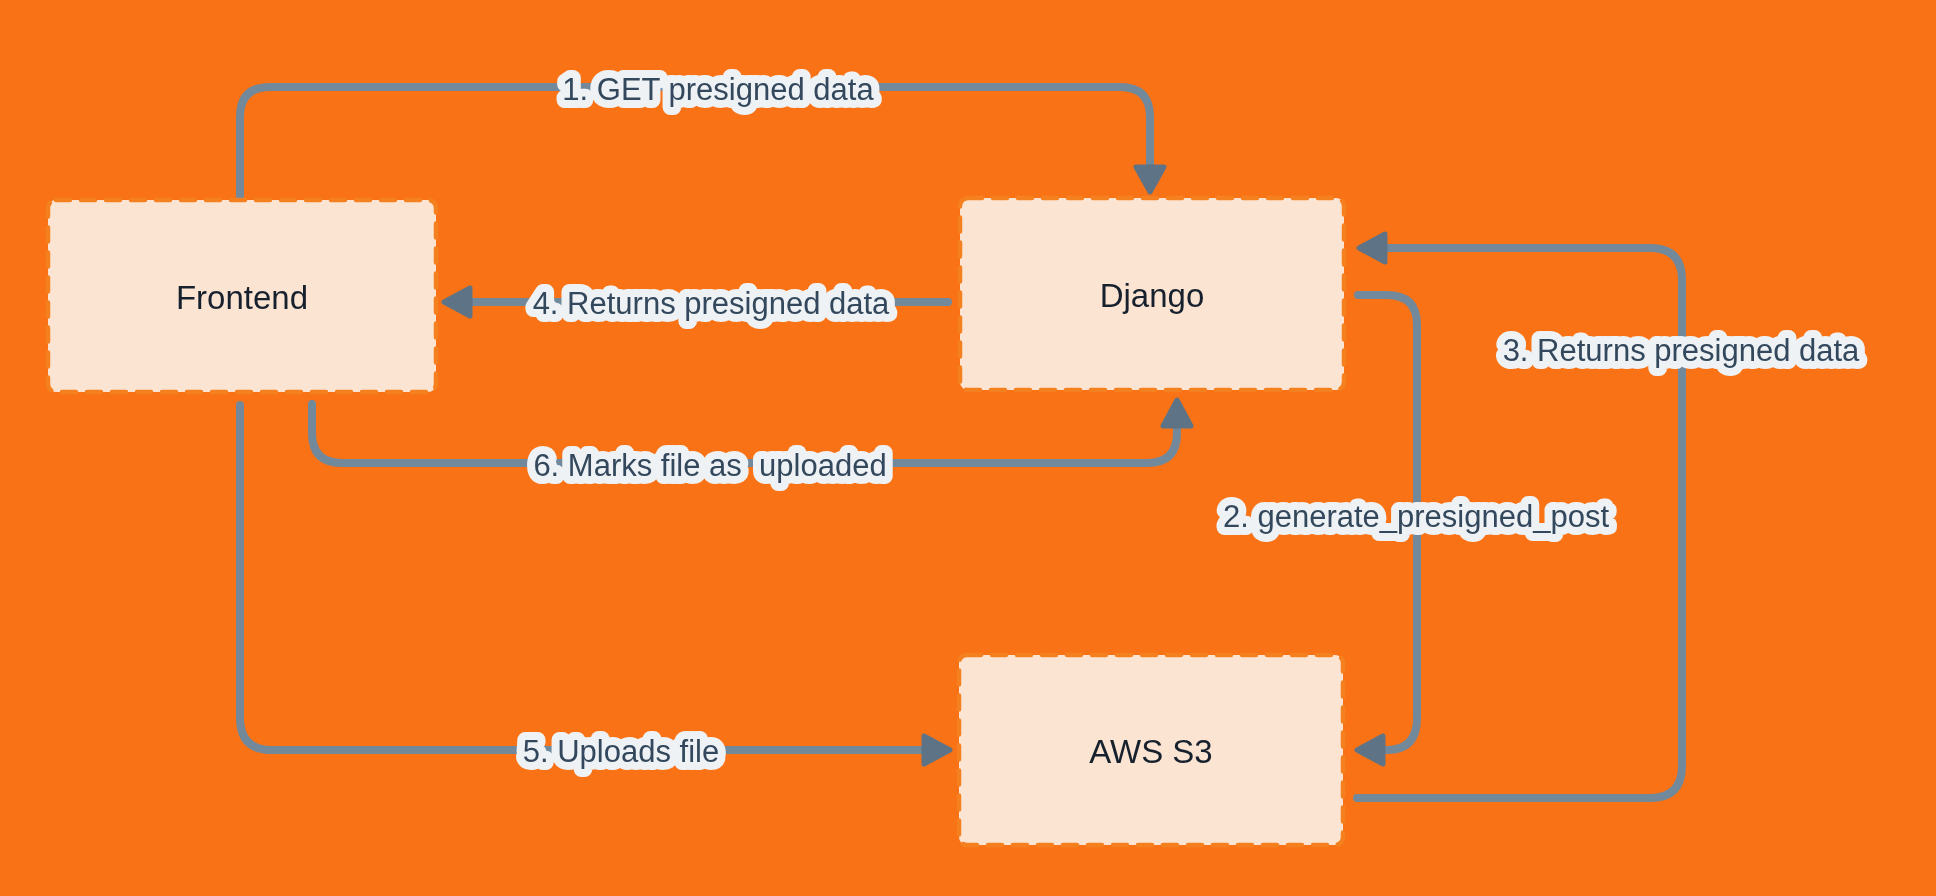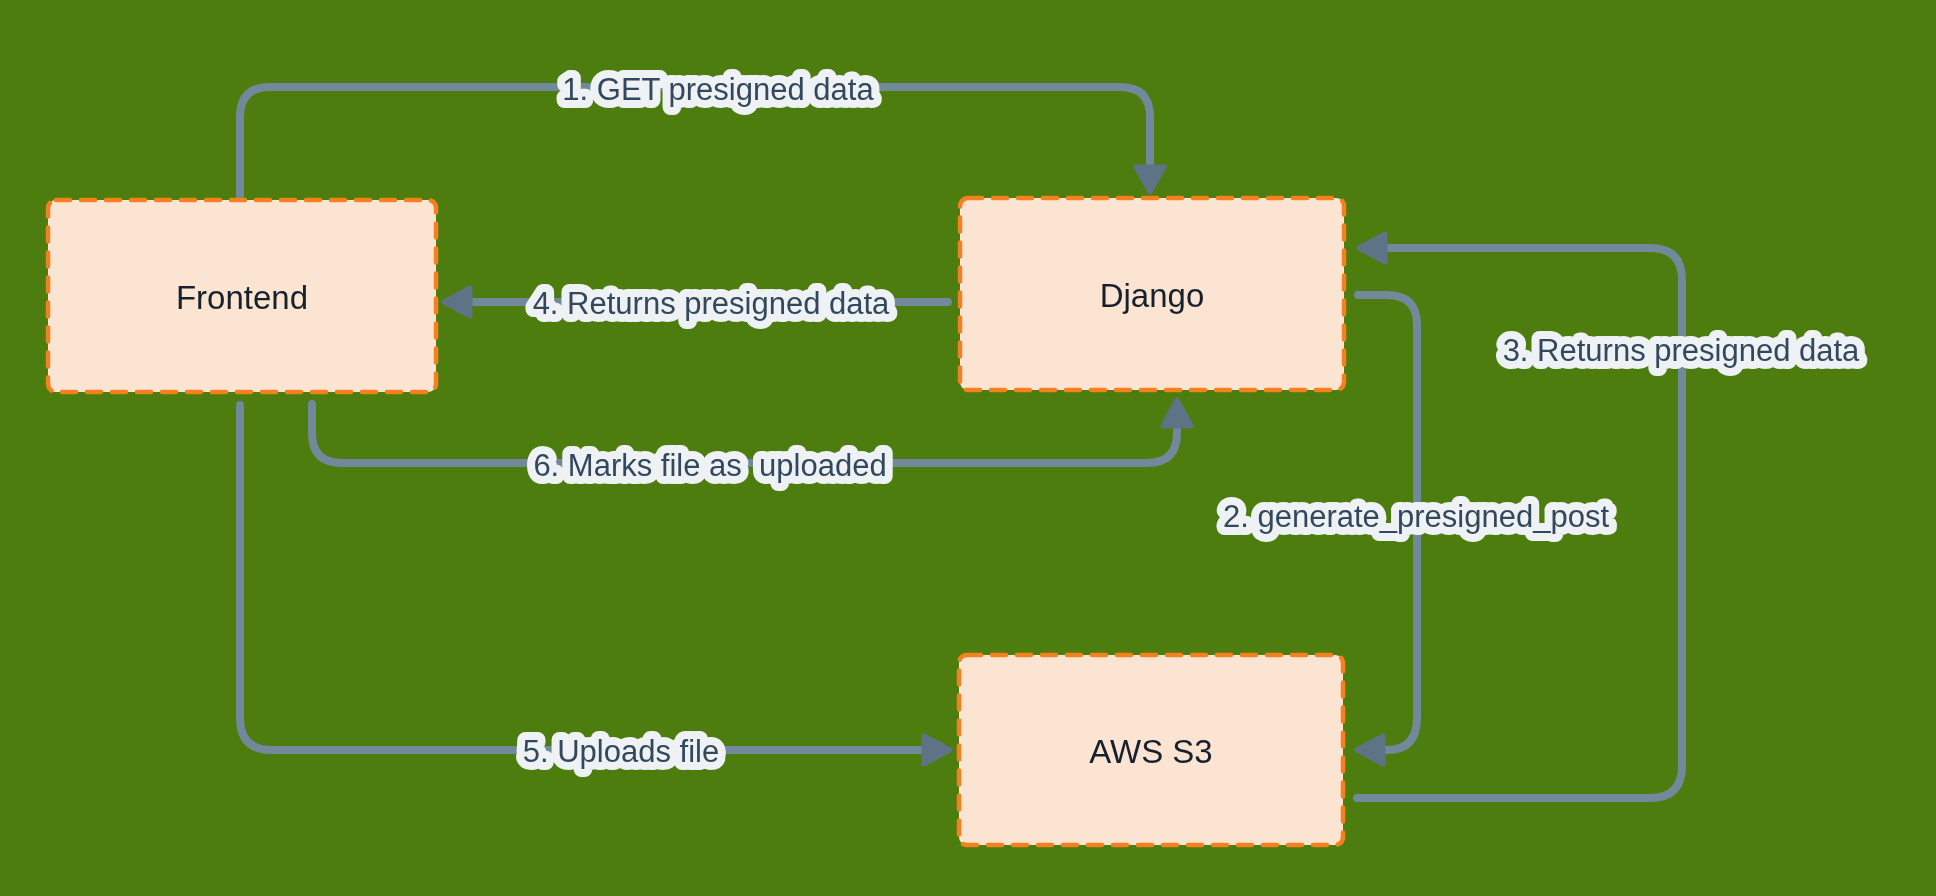--- a/index.html
+++ b/index.html
@@ -4,21 +4,21 @@
 <style>
   html, body { margin: 0; padding: 0; }
   body {
     font-family: "Liberation Sans", sans-serif;
     background: #eef2f5;
   }
   .canvas {
     position: relative;
     width: 1936px;
     height: 896px;
-    background: #4d7c0f;
+    background: #f97316;
     overflow: hidden;
   }
   svg { display: block; }
   .node-box {
     fill: #fce4d3;
     stroke: #f5801f;
     stroke-width: 4.5;
     stroke-dasharray: 14 11;
     stroke-linecap: round;
   }

